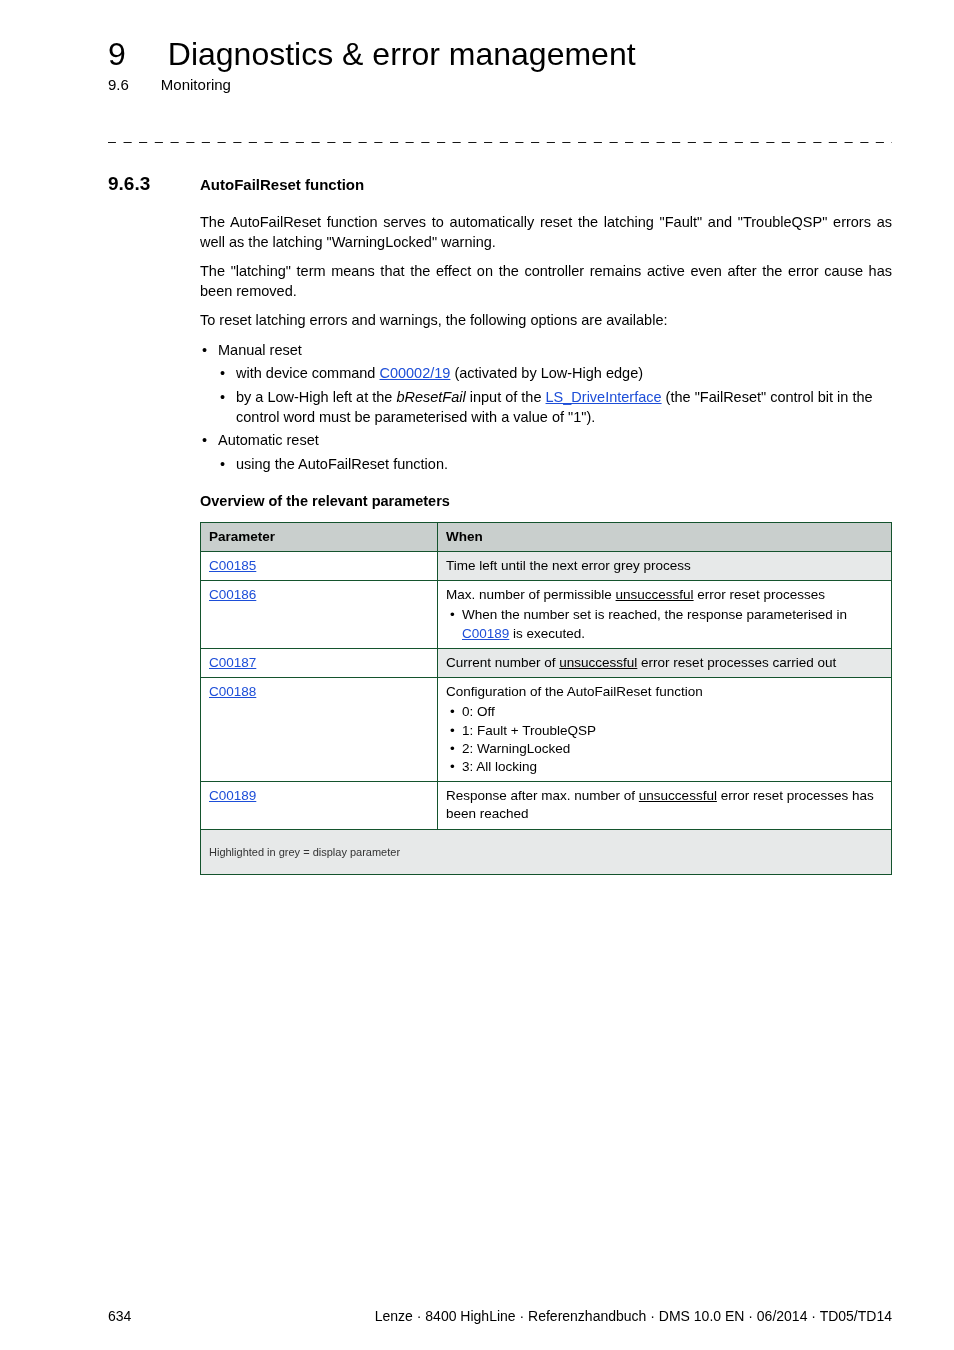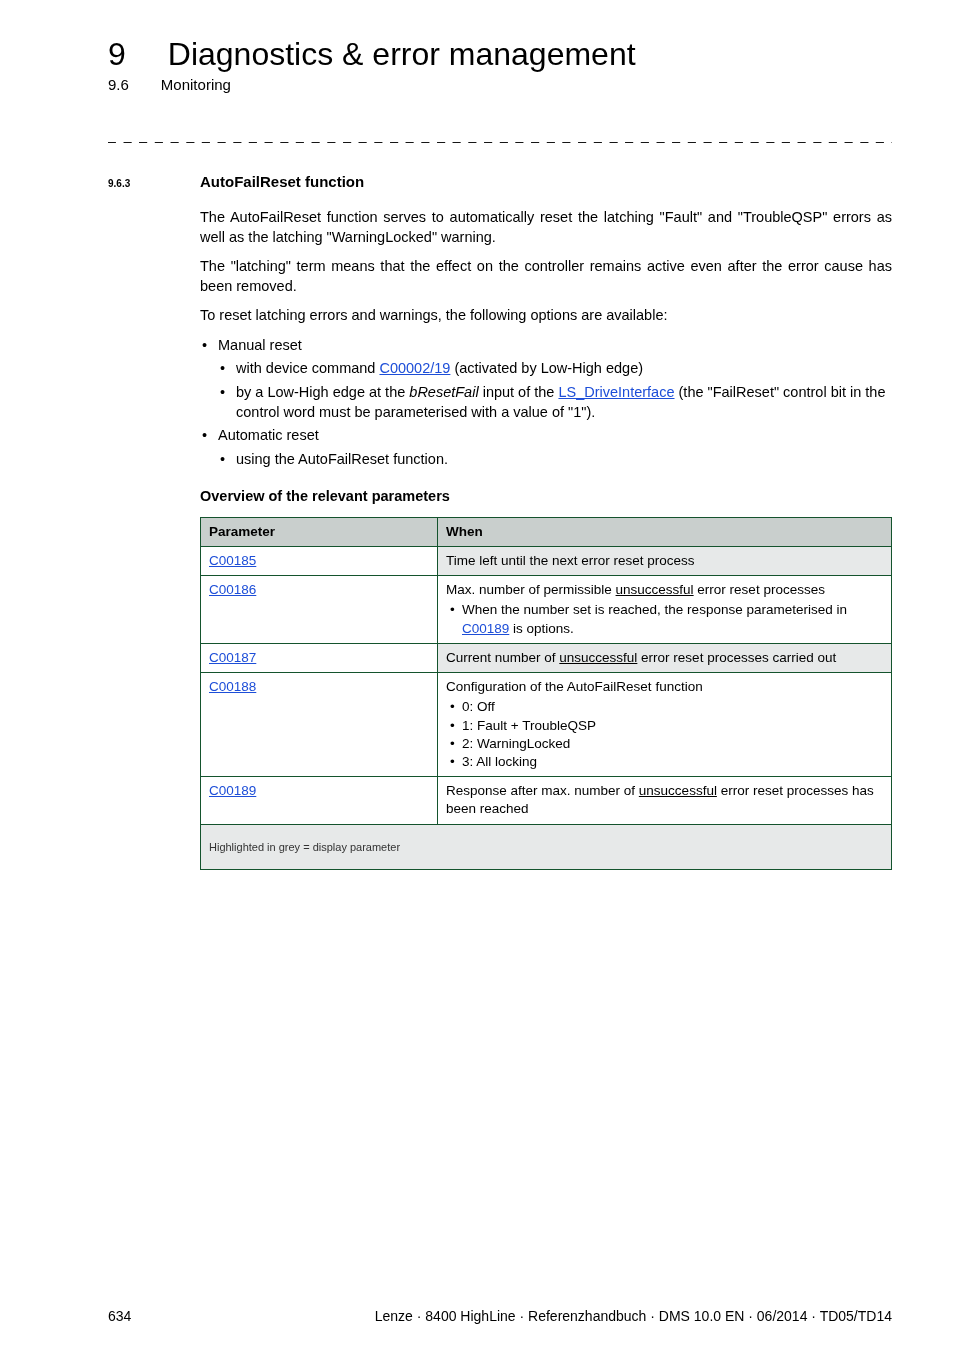--- a/index.html
+++ b/index.html
@@ -55,21 +55,21 @@
     overflow: hidden;
     width: 100%;
   }
   .sec-row {
     display: flex;
     align-items: baseline;
     gap: 42px;
     margin-top: 30px;
   }
   .sec-num {
-    font-size: 10px;
+    font-size: 19px;
     font-weight: 700;
     min-width: 50px;
   }
   .sec-title {
     font-size: 15px;
     font-weight: 700;
   }
   .body-block {
     margin-left: 92px;
     margin-top: 18px;
@@ -203,21 +203,21 @@
     <p>To reset latching errors and warnings, the following options are available:</p>
 
     <ul class="b1">
       <li>
         <span>Manual reset</span>
         <ul class="b2">
           <li>
             <span>with device command </span><a href="#" class="link">C00002/19</a><span> (activated by Low-High edge)</span>
           </li>
           <li>
-            <span>by a Low-High edge at the </span><span class="ital">bResetFail</span><span> input of the </span><a href="#" class="link">LS_DriveInterface</a><span> (the "FailReset" control bit in the control word must be parameterised with a value of "1").</span>
+            <span>by a Low-High left at the </span><span class="ital">bResetFail</span><span> input of the </span><a href="#" class="link">LS_DriveInterface</a><span> (the "FailReset" control bit in the control word must be parameterised with a value of "1").</span>
           </li>
         </ul>
       </li>
       <li>
         <span>Automatic reset</span>
         <ul class="b2">
           <li>using the AutoFailReset function.</li>
         </ul>
       </li>
     </ul>
@@ -227,29 +227,29 @@
     <table class="param">
       <thead>
         <tr>
           <th class="col-param">Parameter</th>
           <th>When</th>
         </tr>
       </thead>
       <tbody>
         <tr class="grey-full">
           <td style="background:#fff;"><a href="#" class="link">C00185</a></td>
-          <td>Time left until the next error reset process</td>
+          <td>Time left until the next error grey process</td>
         </tr>
         <tr>
           <td><a href="#" class="link">C00186</a></td>
           <td>
             <span>Max. number of permissible </span><span class="uline">unsuccessful</span><span> error reset processes</span>
             <ul class="cell-list">
               <li>
-                <span>When the number set is reached, the response parameterised in </span><a href="#" class="link">C00189</a><span> is options.</span>
+                <span>When the number set is reached, the response parameterised in </span><a href="#" class="link">C00189</a><span> is executed.</span>
               </li>
             </ul>
           </td>
         </tr>
         <tr class="grey-full">
           <td style="background:#fff;"><a href="#" class="link">C00187</a></td>
           <td>
             <span>Current number of </span><span class="uline">unsuccessful</span><span> error reset processes carried out</span>
           </td>
         </tr>

